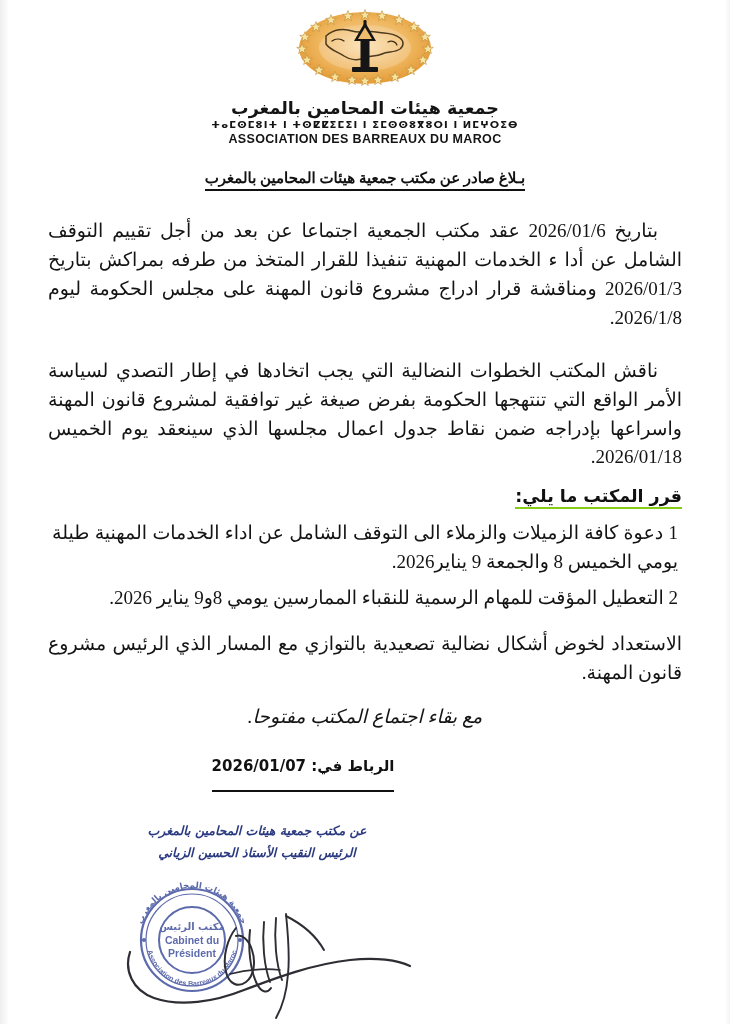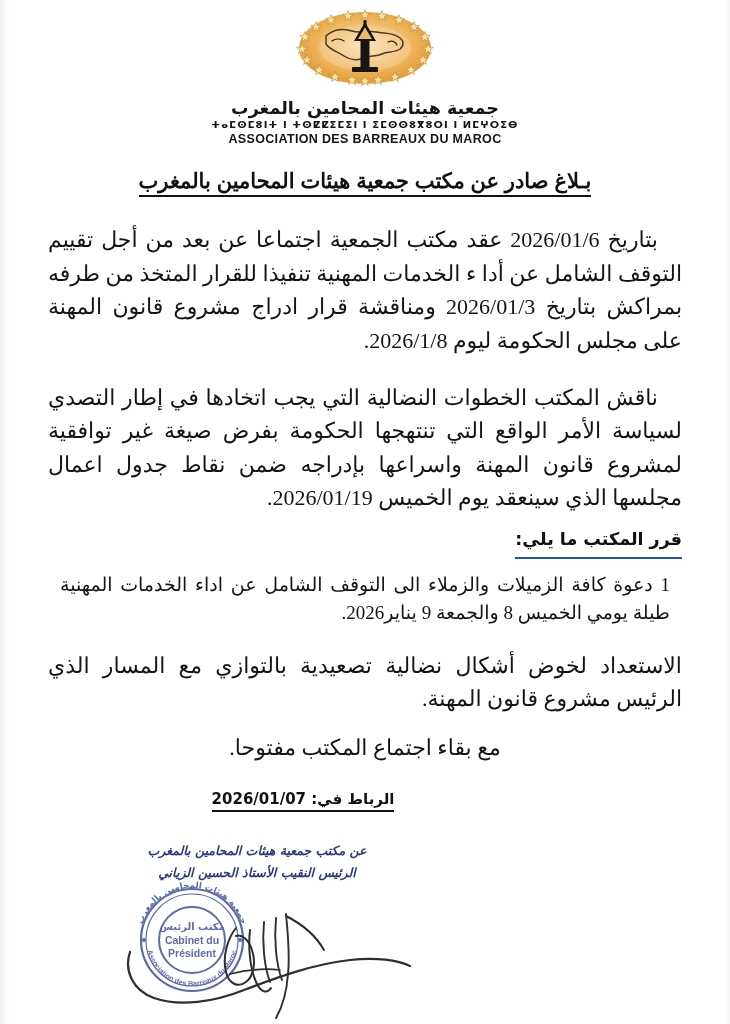--- a/index.html
+++ b/index.html
@@ -81,72 +81,72 @@
     letter-spacing: 0.35px;
     line-height: 1.25;
     margin: 0;
     direction: ltr;
   }
 
   
   .doc-title {
     margin: 22px 0 0 0;
     text-align: center;
-    font-family: Liberation Sans, sans-serif;
-    font-size: 21px;
+    font-family: Liberation Serif, serif;
+    font-size: 15px;
     font-weight: 700;
     color: #111;
     direction: rtl;
   }
   .doc-title span {
     display: inline-block;
     border-bottom: 2px solid #111;
     padding-bottom: 2px;
   }
 
   
   .body-area {
     margin: 0;
     padding: 0 48px 0 48px;
     direction: rtl;
   }
   p.para {
     margin: 0 0 6px 0;
     font-family: "Liberation Serif", "DejaVu Serif", serif;
-    font-size: 22px;
+    font-size: 19px;
     line-height: 1.52;
     text-align: justify;
     text-align-last: right;
     color: #141414;
     text-indent: 24px;
   }
   p.para.first { margin-top: 26px; }
   p.para.no-indent { text-indent: 0; }
-  p.para.center-last { text-align-last: center; }
+  p.para.center-last { text-align-last: center; font-style: italic; }
 
   .block-gap { height: 9px; }
 
   .heading-decision {
     margin: 14px 0 10px 0;
     direction: rtl;
     text-align: right;
     font-family: "DejaVu Sans", "Liberation Sans", sans-serif;
     font-size: 17.5px;
     font-weight: 700;
     color: #111;
   }
   .heading-decision span {
     display: inline-block;
-    border-bottom: 2px solid #1d4ed8;
-    padding-bottom: 8px;
+    border-bottom: 2px solid #84cc16;
+    padding-bottom: 1px;
   }
 
   ol.decisions {
     list-style: none;
-    margin: 12px;
+    margin: 4px;
     padding: 0;
     counter-reset: dec;
   }
   ol.decisions li {
     margin: 0 0 8px 0;
     font-family: "Liberation Serif", "DejaVu Serif", serif;
     font-size: 19px;
     line-height: 1.5;
     color: #141414;
     text-align: justify;
@@ -163,21 +163,21 @@
     font-family: "DejaVu Sans", "Liberation Sans", sans-serif;
     font-size: 15px;
     font-weight: 700;
     color: #111;
     position: relative;
     right: 62px;
   }
   .date-line .wrap {
     display: inline-block;
     border-bottom: 2px solid #111;
-    padding-bottom: 2px;
+    padding-bottom: 15px;
     white-space: nowrap;
   }
 
   
   .signature-block {
     margin-top: 28px;
     text-align: center;
     direction: rtl;
     position: relative;
     right: 108px;
@@ -282,28 +282,29 @@
     <span>بـلاغ صادر عن مكتب جمعية هيئات المحامين بالمغرب</span>
   </h1>
 
   <main class="body-area">
 
     <p class="para first">بتاريخ 2026/01/6 عقد مكتب الجمعية اجتماعا عن بعد من أجل تقييم التوقف الشامل عن أدا ء الخدمات المهنية تنفيذا للقرار المتخذ من طرفه بمراكش بتاريخ 2026/01/3 ومناقشة قرار ادراج مشروع قانون المهنة على مجلس الحكومة ليوم 2026/1/8.</p>
     <div class="block-gap"></div>
 
     <div class="block-gap"></div>
 
-    <p class="para">ناقش المكتب الخطوات النضالية التي يجب اتخادها في إطار التصدي لسياسة الأمر الواقع التي تنتهجها الحكومة بفرض صيغة غير توافقية لمشروع قانون المهنة واسراعها بإدراجه ضمن نقاط جدول اعمال مجلسها الذي سينعقد يوم الخميس 2026/01/19.</p>
+    <p class="para">ناقش المكتب الخطوات النضالية التي يجب اتخادها في إطار التصدي لسياسة الأمر الواقع التي تنتهجها الحكومة بفرض صيغة غير توافقية لمشروع قانون المهنة واسراعها بإدراجه ضمن نقاط جدول اعمال مجلسها الذي سينعقد يوم الخميس 2026/01/18.</p>
 
     <h2 class="heading-decision">
       <span>قرر المكتب ما يلي:</span>
     </h2>
 
     <ol class="decisions">
       <li>1 دعوة كافة الزميلات والزملاء الى التوقف الشامل عن اداء الخدمات المهنية طيلة يومي الخميس 8 والجمعة 9 يناير2026.</li>
+      <li>2 التعطيل المؤقت للمهام الرسمية للنقباء الممارسين يومي 8و9 يناير 2026.</li>
     </ol>
 
     <div class="block-gap"></div>
     <p class="para no-indent">الاستعداد لخوض أشكال نضالية تصعيدية بالتوازي مع المسار الذي الرئيس مشروع قانون المهنة.</p>
 
     <div class="block-gap"></div>
     <p class="para no-indent center-last">مع بقاء اجتماع المكتب مفتوحا.</p>
 
     <div class="date-line">
       <span class="wrap">الرباط في: 2026/01/07</span>

